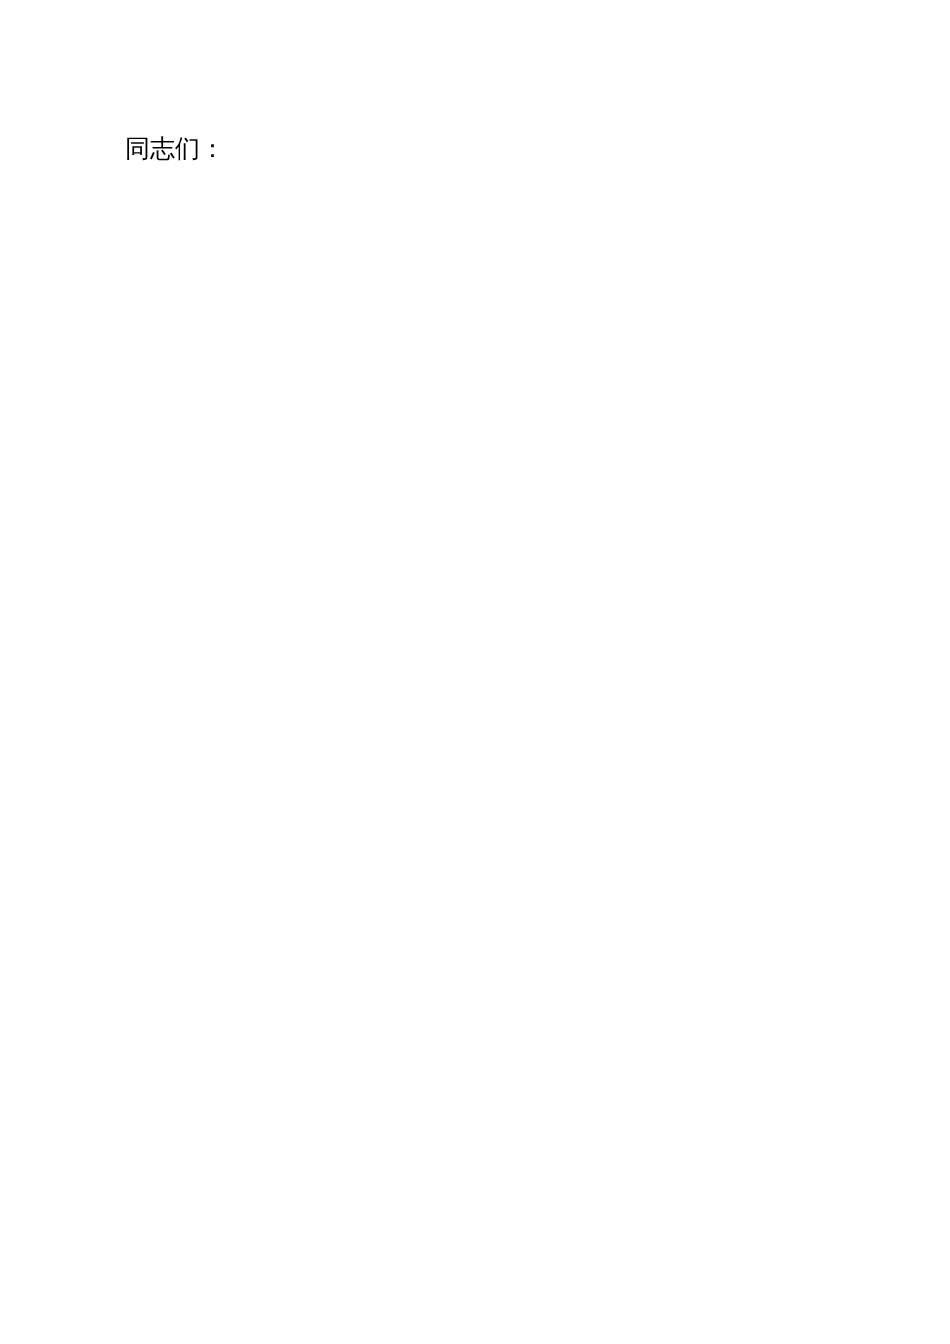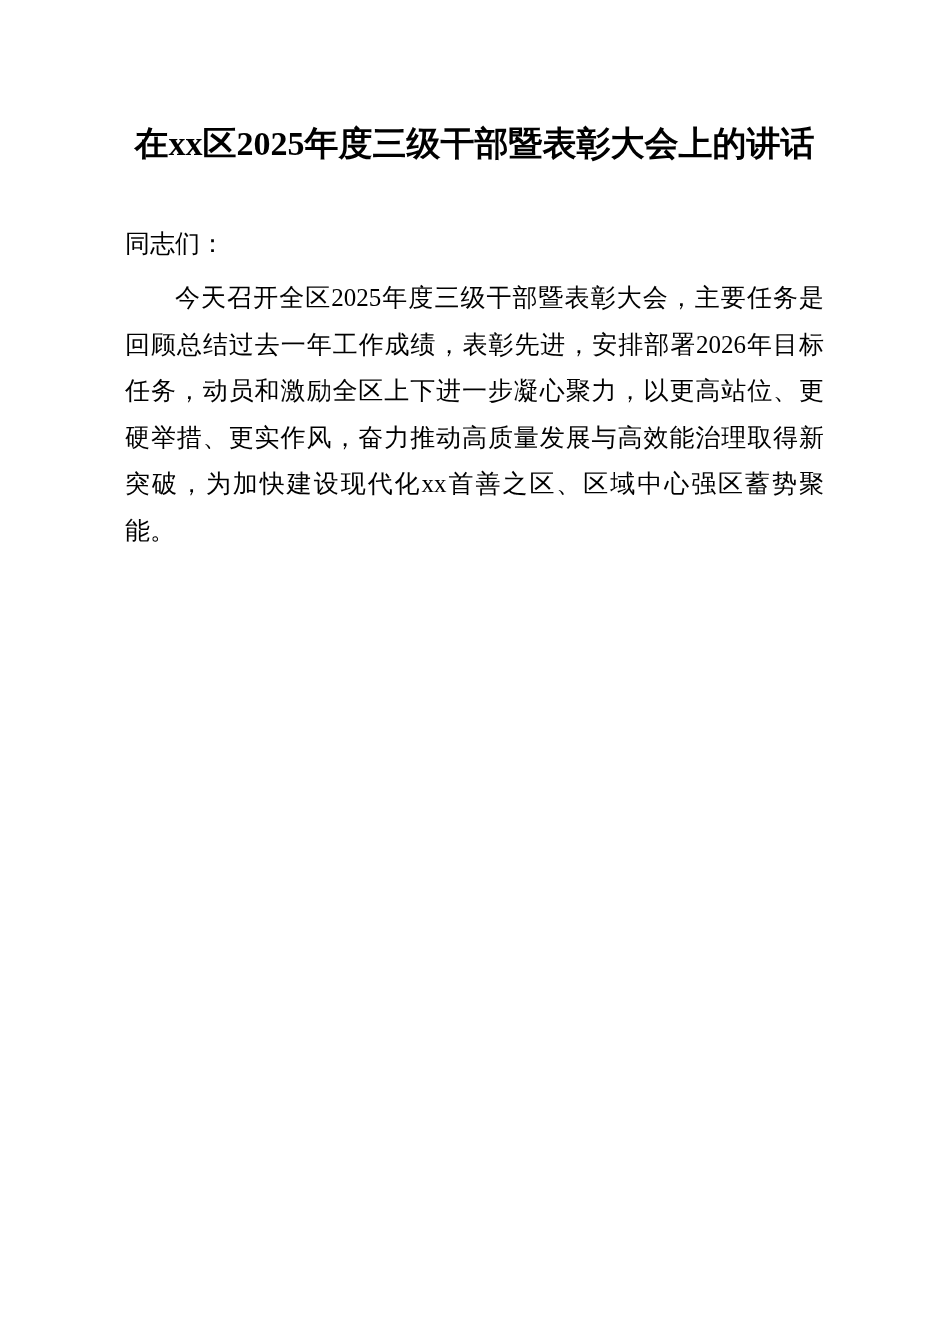--- a/index.html
+++ b/index.html
@@ -46,21 +46,19 @@
   .section-heading {
     text-indent: 2em;
     font-weight: bold;
     font-family: "Liberation Sans", "DejaVu Sans", sans-serif;
   }
 </style>
 </head>
 <body>
 
 <div class="page">
-  <h1 class="doc-title">在xx区2025年度三级干部暨表彰大会上的讲话</h1>
 
   <p class="para salutation">同志们：</p>
 
-  <p class="para body-para">今天召开全区2025年度三级干部暨表彰大会，主要任务是回顾总结过去一年工作成绩，表彰先进，安排部署2026年目标任务，动员和激励全区上下进一步凝心聚力，以更高站位、更硬举措、更实作风，奋力推动高质量发展与高效能治理取得新突破，为加快建设现代化xx首善之区、区域中心强区蓄势聚能。</p>
 
 
 
 </div>
 
 </body></html>

